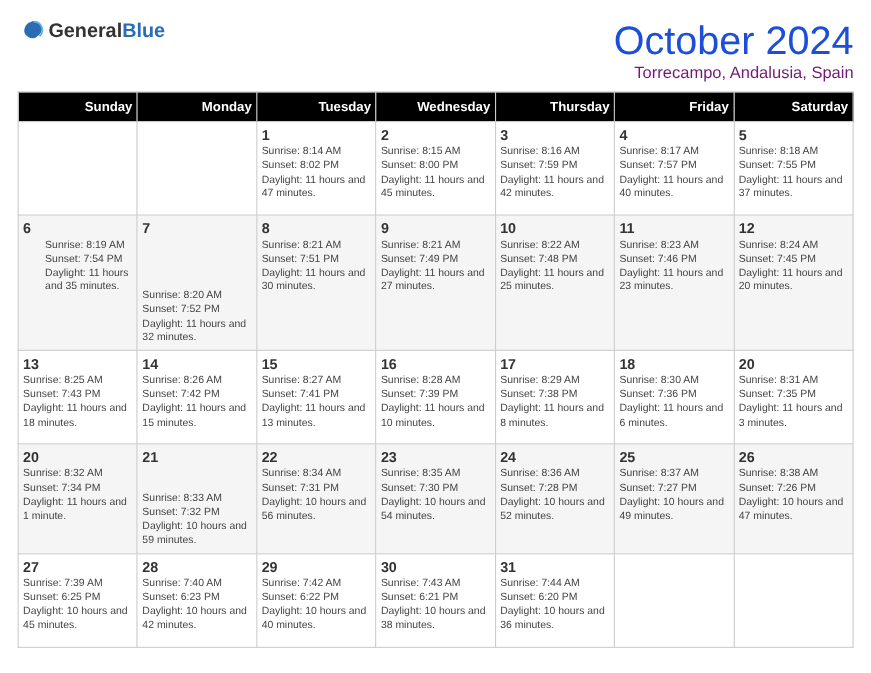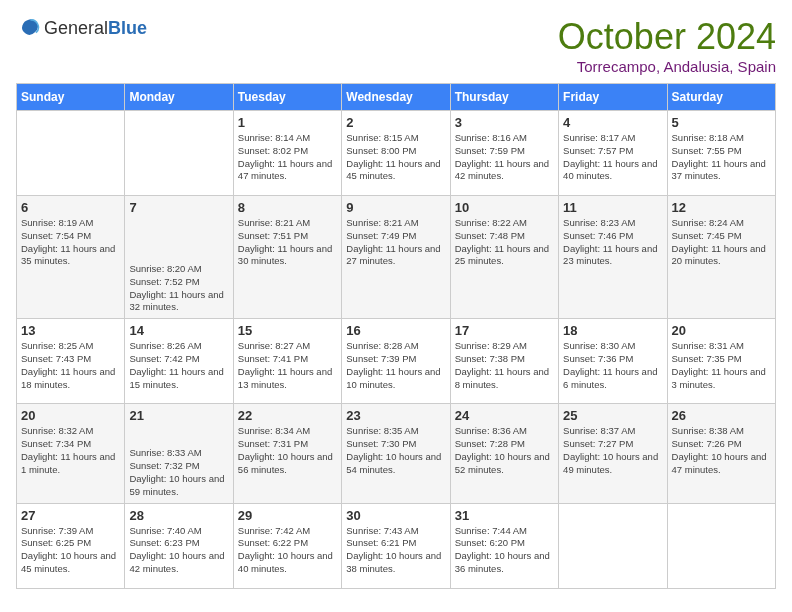--- a/index.html
+++ b/index.html
@@ -16,56 +16,56 @@
       align-items: flex-start;
       margin-bottom: 8px;
     }
     .logo {
       display: flex;
       align-items: center;
       gap: 4px;
     }
     .logo-text-general {
       font-size: 18px;
-      font-weight: normal;
+      font-weight: bold;
       color: #333;
     }
     .logo-text-blue {
       font-size: 18px;
       font-weight: bold;
       color: #2a6db5;
     }
     .logo-icon {
       width: 24px;
       height: 24px;
     }
     .title-section {
       text-align: right;
     }
     .month-title {
       font-size: 36px;
       font-weight: normal;
-      color: #4d7c0f;
+      color: #1d4ed8;
     }
     .location-title {
       font-size: 15px;
       color: #701a75;
     }
     table {
       width: 100%;
       border-collapse: collapse;
       table-layout: fixed;
     }
     thead tr th {
-      background-color: #3b82f6;
+      background-color: #000000;
       color: #fff;
       font-size: 12px;
       font-weight: bold;
       padding: 6px 4px;
-      text-align: left;
+      text-align: right;
       border: 1px solid #ccc;
     }
     tbody tr td {
       border: 1px solid #ccc;
       vertical-align: top;
       padding: 4px;
       font-size: 10px;
       color: #333;
       height: 85px;
       background: #fff;
@@ -151,21 +151,21 @@
         <td>
           <span class="day-number">5</span>
           <div class="day-info" style="white-space: pre-line;">Sunrise: 8:18 AM
 Sunset: 7:55 PM
 Daylight: 11 hours and 37 minutes.</div>
         </td>
       </tr>
       <tr>
         <td>
           <span class="day-number">6</span>
-          <div class="day-info" style="white-space: pre-line;">Sunrise: 8:19 AM
+          <div class="day-info" style="white-space: pre-line; margin-left: 20px;">Sunrise: 8:19 AM
 Sunset: 7:54 PM
 Daylight: 11 hours and 35 minutes.</div>
         </td>
         <td>
           <span class="day-number">7</span>
           <div class="day-info" style="white-space: pre-line; margin-top: 48px;">Sunrise: 8:20 AM
 Sunset: 7:52 PM
 Daylight: 11 hours and 32 minutes.</div>
         </td>
         <td>

